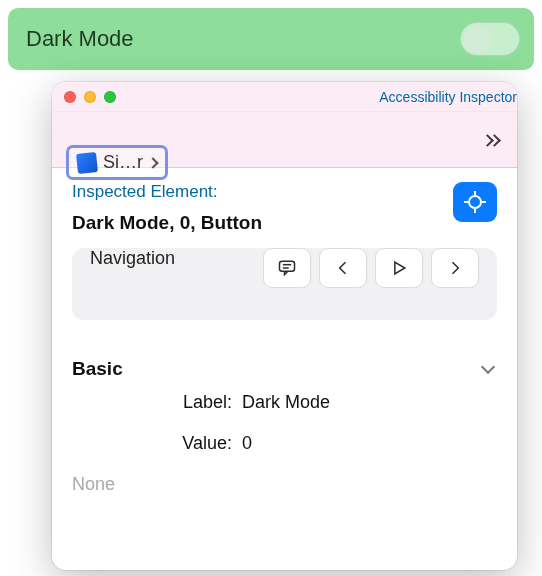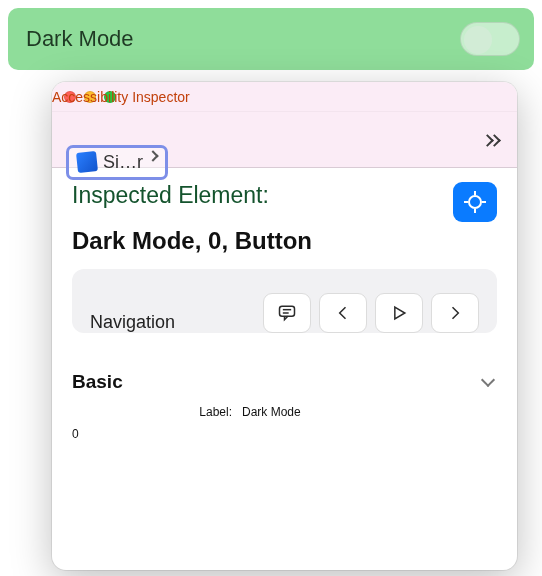--- a/index.html
+++ b/index.html
@@ -75,38 +75,39 @@
     display: flex;
     gap: 8px;
     margin-left: 12px;
   }
   .light { width: 12px; height: 12px; border-radius: 50%; }
   .light.red { background: #ff5f57; border: 0.5px solid rgba(0,0,0,0.1); }
   .light.yellow { background: #febc2e; border: 0.5px solid rgba(0,0,0,0.1); }
   .light.green { background: #28c840; border: 0.5px solid rgba(0,0,0,0.1); }
   .window-title {
     position: absolute;
-    left: 0; right: 8px;
-    text-align: left;
+    left: 0; right: 0;
+    text-align: right;
     font-size: 14px;
-    color: #c2410c;
+    color: #0369a1;
     pointer-events: none;
   }
 
   .toolbar {
     height: 56px;
     background: #fbecf6;
     display: flex;
     align-items: center;
     justify-content: space-between;
     padding: 0 14px;
     border-bottom: 1px solid #d9cbd5;
   }
   .breadcrumb {
     display: inline-flex;
+    align-items: center;
     gap: 6px;
     padding: 4px 8px;
     border: 3px solid #7d8fe8;
     border-radius: 7px;
     background: rgba(255,255,255,0.4);
     font-size: 18px;
     color: #333;
     margin-top: 46px;
   }
   .sim-icon {
@@ -144,46 +145,46 @@
     flex: 1;
     overflow: hidden;
   }
 
   .inspected-row {
     display: flex;
     align-items: flex-start;
     justify-content: space-between;
   }
   .inspected-text .sub {
-    color: #14532d;
-    font-size: 23px;
+    color: #0369a1;
+    font-size: 17px;
   }
   .inspected-text .main {
     font-weight: 700;
-    font-size: 24px;
+    font-size: 19px;
     color: #111;
-    margin-top: 18px;
+    margin-top: 10px;
   }
   .target-btn {
     width: 44px; height: 40px;
     background: #0a7bff;
     border-radius: 9px;
     display: flex;
     align-items: center;
     justify-content: center;
   }
   .target-btn svg { width: 24px; height: 24px; }
 
   .nav-bar {
     margin-top: 14px;
     background: #f1f1f3;
     border-radius: 12px;
-    height: 64px;
-    display: flex;
-    align-items: flex-end;
+    height: 72px;
+    display: flex;
+    align-items: flex-start;
     padding: 0 18px;
     gap: 24px;
   }
   .nav-label {
     font-size: 18px;
     color: #222;
     flex: 1;
   }
   .nav-btn-group {
     display: flex;
@@ -217,22 +218,22 @@
     border-right: 2px solid #777;
     border-bottom: 2px solid #777;
     transform: rotate(45deg);
     margin-top: -4px;
   }
 
   .kv {
     margin-top: 12px;
     display: grid;
     grid-template-columns: 170px 1fr;
-    row-gap: 8px;
-    font-size: 12px;
+    row-gap: 20px;
+    font-size: 18px;
   }
   .kv .k { text-align: right; padding-right: 10px; color: #111; }
   .kv .v { color: #111; }
   .kv .v.dim { color: #aaa; }
 </style>
 </head>
 <body>
 
 <div class="highlighted-element">
   <span class="highlighted-label">Dark Mode</span>
@@ -315,19 +316,21 @@
 
     <div class="section-header">
       <span class="section-title">Basic</span>
       <span class="chev-down"></span>
     </div>
 
     <div class="kv">
       <div class="k">Label:</div>
       <div class="v">Dark Mode</div>
 
+      <div class="k">Value:</div>
       <div class="v">0</div>
 
 
+      <div class="v dim">None</div>
     </div>
 
   </div>
 </div>
 
 </body></html>

